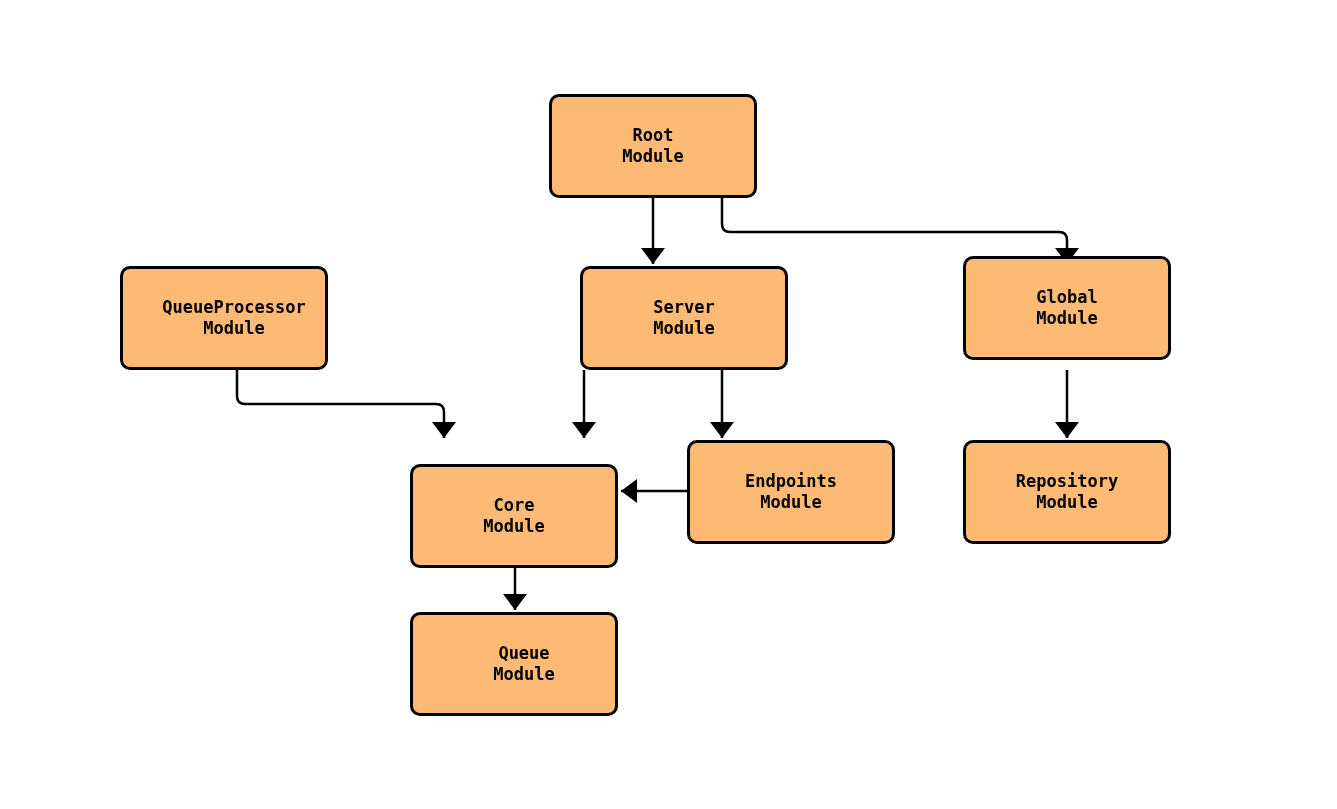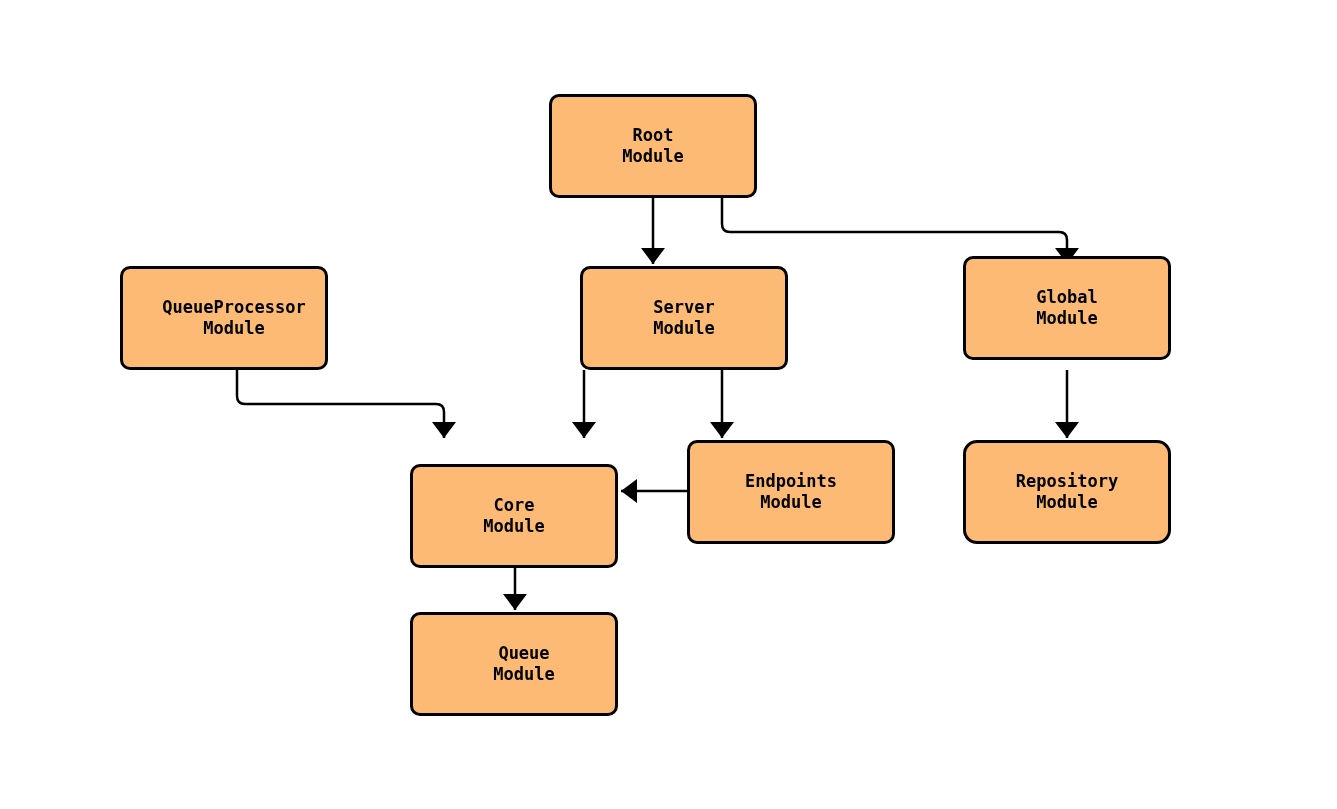--- a/index.html
+++ b/index.html
@@ -39,21 +39,21 @@
     font-size: 17px;
     line-height: 21px;
     white-space: pre-line;
   }
   .node-root         { left: 549px;  top: 94px;  }
   .node-queueprocessor { left: 120px; top: 266px; padding-left: 20px; }
   .node-server       { left: 580px;  top: 266px; }
   .node-global       { left: 963px;  top: 256px; }
   .node-core         { left: 410px;  top: 464px; }
   .node-endpoints    { left: 687px;  top: 440px; }
-  .node-repository   { left: 963px;  top: 440px; border-radius: 14px; }
+  .node-repository   { left: 963px;  top: 440px; }
   .node-queue        { left: 410px;  top: 612px; padding-left: 20px; }
 </style>
 </head>
 <body>
 
 <div class="canvas">
 
   <svg class="edge-layer" width="1337" height="809" viewBox="0 0 1337 809" xmlns="http://www.w3.org/2000/svg">
     <defs>
       <marker id="arrowhead" markerUnits="strokeWidth" markerWidth="7" markerHeight="10" refX="6.4" refY="4.8" orient="auto">

